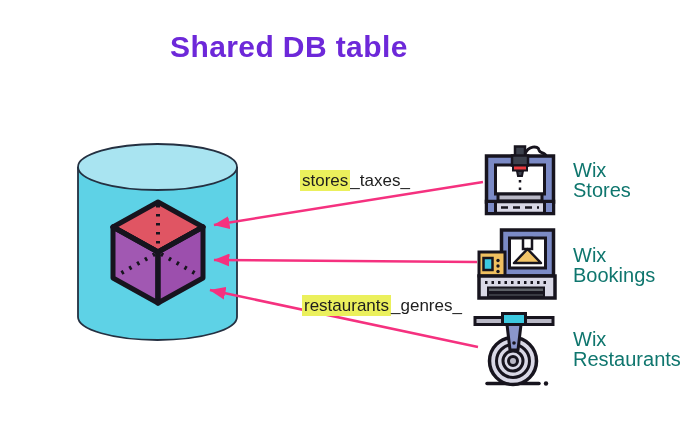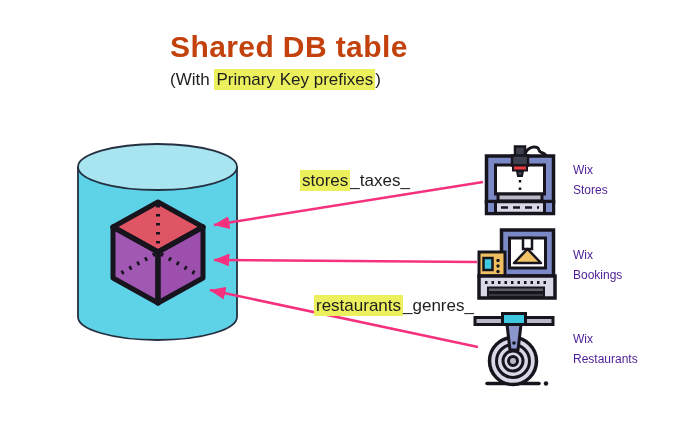--- a/index.html
+++ b/index.html
@@ -2,43 +2,42 @@
 <html style="--highlight: #ebf05c; --arrow_pink: #f5317f; --outline: #17141e; --cyl_outline: #243041; --cylinder_body: #5ed2e6; --cylinder_top: #a9e4f1; --cube_top: #e05563; --cube_left: #a158b2; --cube_right: #9c4fad; --icon_blue: #7b8ac6; --icon_gray_light: #d9d8e6; --icon_gray_mid: #b9b8c6; --icon_gray_dark: #5d6066; --icon_slate: #3c414d; --icon_red: #e8393d; --icon_yellow: #f0c060; --icon_funnel: #f2c468; --icon_teal: #3cc9e0; --icon_nozzle_blue: #8a96cc;"><head>
 <meta charset="utf-8">
 <style>
   html,body{margin:0;padding:0;background:#ffffff;}
   .stage{
     position:relative;width:700px;height:422px;background:#fff;overflow:hidden;
     font-family:"Liberation Sans", sans-serif;color:#1e1e1e;
   }
   .title{
     position:absolute;left:170px;top:30px;font-size:30px;font-weight:bold;
-    letter-spacing:.4px;color:#c2410c;white-space:nowrap;
+    letter-spacing:.4px;color:#6d28d9;white-space:nowrap;
   }
   .subtitle{
     position:absolute;left:170px;top:70px;font-size:17px;color:#1e1e1e;white-space:nowrap;
   }
   .hl{background:var(--highlight);padding:1px 2px;}
   .map-label{
     position:absolute;font-size:17px;color:#1e1e1e;white-space:nowrap;padding-left:48px;
   }
   .service-label{
-    position:absolute;left:573px;font-size:12px;line-height:20px;color:#4c1d95;
+    position:absolute;left:573px;font-size:20px;line-height:20px;color:#0f766e;
   }
   .abs{position:absolute;}
   svg{display:block;}
   .arrow-line{stroke:var(--arrow_pink);stroke-width:2.5;}
 </style>
 </head>
 <body>
 
 <div class="stage">
 
   <div class="title">Shared DB table</div>
-  <div class="subtitle"><span>(With </span><span class="hl">Primary Key prefixes</span><span>)</span></div>
 
   <svg class="abs" style="left:70px;top:135px;" width="180" height="212" viewBox="0 0 180 212">
     <path d="M8,32 L8,182 A79.5,23 0 0,0 167,182 L167,32" style="fill:var(--cylinder_body);stroke:var(--cyl_outline);" stroke-width="1.8"></path>
     <ellipse cx="87.5" cy="32" rx="79.5" ry="23" style="fill:var(--cylinder_top);stroke:var(--cyl_outline);" stroke-width="1.8"></ellipse>
 
     <g stroke-width="5" stroke-linejoin="round">
       <polygon points="88,67 133,92 88,117 43,92" style="fill:var(--cube_top);stroke:var(--outline);"></polygon>
       <polygon points="43,92 88,117 88,168 43,143" style="fill:var(--cube_left);stroke:var(--outline);"></polygon>
       <polygon points="88,117 133,92 133,143 88,168" style="fill:var(--cube_right);stroke:var(--outline);"></polygon>
 
@@ -61,21 +60,21 @@
       <marker id="ah" markerWidth="17" markerHeight="13" refX="15.5" refY="6.5" orient="auto" markerUnits="userSpaceOnUse">
         <path d="M0,0 L16,6.5 L0,13 Z" style="fill:var(--arrow_pink);"></path>
       </marker>
     </defs>
     <line class="arrow-line" x1="483" y1="182" x2="214" y2="225" marker-end="url(#ah)"></line>
     <line class="arrow-line" x1="477" y1="262" x2="214" y2="260" marker-end="url(#ah)"></line>
     <line class="arrow-line" x1="478" y1="347" x2="210" y2="290" marker-end="url(#ah)"></line>
   </svg>
 
   <div class="map-label" style="left:252px;top:171px;"><span class="hl">stores</span><span>_taxes_</span></div>
-  <div class="map-label" style="left:266px;top:296px;"><span class="hl">restaurants</span><span>_genres_</span></div>
+  <div class="map-label" style="left:254px;top:296px;"><span class="hl">restaurants</span><span>_genres_</span></div>
 
   <svg class="abs" style="left:483px;top:143px;" width="74" height="74" viewBox="0 0 74 74">
     <path d="M42,11 C45,3 55,2 56,7 C57,11 62,9 63,13" fill="none" style="stroke:var(--outline);" stroke-width="3" stroke-linecap="round"></path>
     <rect x="3.5" y="13" width="67" height="46" style="fill:var(--icon_blue);stroke:var(--outline);" stroke-width="3.5"></rect>
     <rect x="12.5" y="22" width="49" height="29" style="fill:#ffffff;stroke:var(--outline);" stroke-width="3"></rect>
     <rect x="32" y="3.5" width="10" height="10" style="fill:var(--icon_slate);stroke:var(--outline);" stroke-width="2.5"></rect>
     <rect x="29" y="12.5" width="16" height="10" style="fill:var(--icon_slate);stroke:var(--outline);" stroke-width="2.5"></rect>
     <rect x="30" y="22.5" width="14" height="5" style="fill:var(--icon_red);stroke:var(--outline);" stroke-width="2"></rect>
     <polygon points="34,28 40,28 39,33 35,33" style="fill:var(--icon_slate);stroke:var(--outline);" stroke-width="2"></polygon>
     <line x1="37" y1="37" x2="37" y2="52" fill="none" style="stroke:var(--outline);" stroke-width="2.5" stroke-dasharray="2.5 5"></line>

